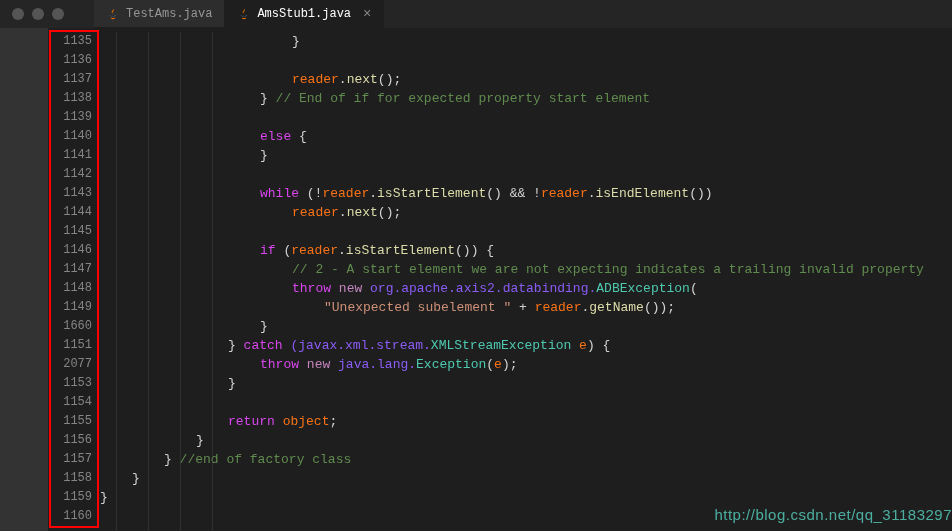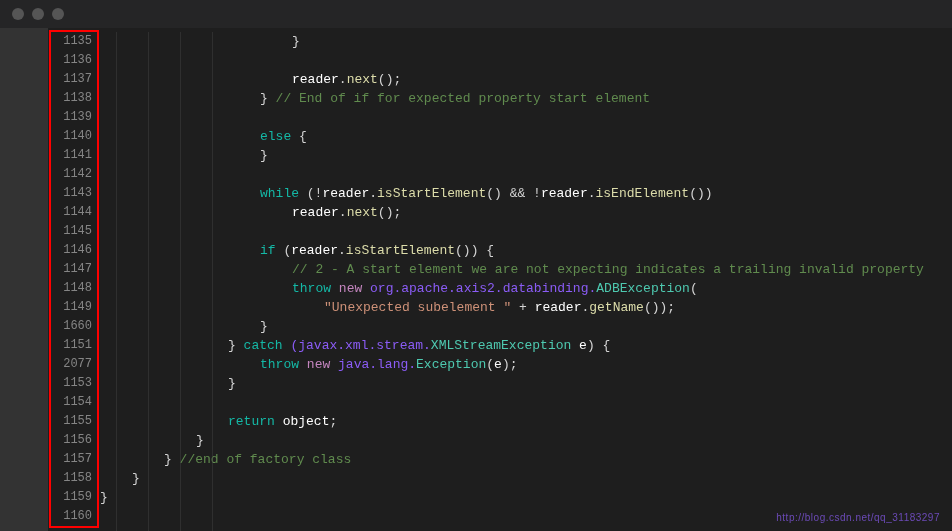--- a/index.html
+++ b/index.html
@@ -106,47 +106,70 @@
 .indent-guide {
   position: absolute;
   top: 4px;
   bottom: 0;
   width: 1px;
   background: #404040;
   opacity: 0.5;
 }
 .c-punc { color: #d4d4d4; }
 .c-comment { color: #608b4e; margin-top: 11px; }
-.c-keyword { color: #14b8a6; }
+.c-keyword { color: #d946ef; }
 .c-new { color: #c586c0; }
 .c-type { color: #4ec9b0; }
 .c-method { color: #dcdcaa; }
 .c-string { color: #ce9178; }
-.c-var { color: #ffffff; text-align: center; }
+.c-var { color: #f97316; text-align: center; }
 .c-ns { color: #8b5cf6; text-align: right; }
 .watermark {
   position: absolute;
-  right: 12px;
+  right: 0;
   bottom: 8px;
-  color: #8b5cf6;
-  font-size: 10px;
+  color: #5eead4;
+  font-size: 15px;
   font-family: sans-serif;
   letter-spacing: 0.5px;
   opacity: 0.7;
 }
 </style>
 </head>
 <body>
 
 <div class="titlebar">
   <div class="traffic-lights">
     <div class="light"></div>
     <div class="light"></div>
     <div class="light"></div>
   </div>
+  <div class="tab-bar" id="tab-bar">
+      <div class="tab">
+        <span class="java-icon">
+          <svg viewBox="0 0 24 24" width="14" height="14">
+            <path fill="#e76f00" d="M8 18c0 0 4 2 8 0c0 0-1 3-4 3S8 18 8 18z"></path>
+            <path fill="#5382a1" d="M6 14c0 0 6 3 12 0c0 0 0 2-6 2S6 14 6 14z"></path>
+            <path fill="#e76f00" d="M12 2c0 0 3 3 0 6c-2 2-1 4 0 5c0 0-3-2-2-5C11 5 14 4 12 2z"></path>
+          </svg>
+        </span>
+        <span>TestAms.java</span>
+      </div>
+      <div class="tab active">
+        <span class="java-icon">
+          <svg viewBox="0 0 24 24" width="14" height="14">
+            <path fill="#e76f00" d="M8 18c0 0 4 2 8 0c0 0-1 3-4 3S8 18 8 18z"></path>
+            <path fill="#5382a1" d="M6 14c0 0 6 3 12 0c0 0 0 2-6 2S6 14 6 14z"></path>
+            <path fill="#e76f00" d="M12 2c0 0 3 3 0 6c-2 2-1 4 0 5c0 0-3-2-2-5C11 5 14 4 12 2z"></path>
+          </svg>
+        </span>
+        <span>AmsStub1.java</span>
+        <span class="close">×</span>
+      </div>
+    </div>
 </div>
 
 <div class="editor">
   <div class="activity-bar"></div>
   <div class="gutter" id="gutter">
       <div>1135</div>
       <div>1136</div>
       <div>1137</div>
       <div>1138</div>
       <div>1139</div>

